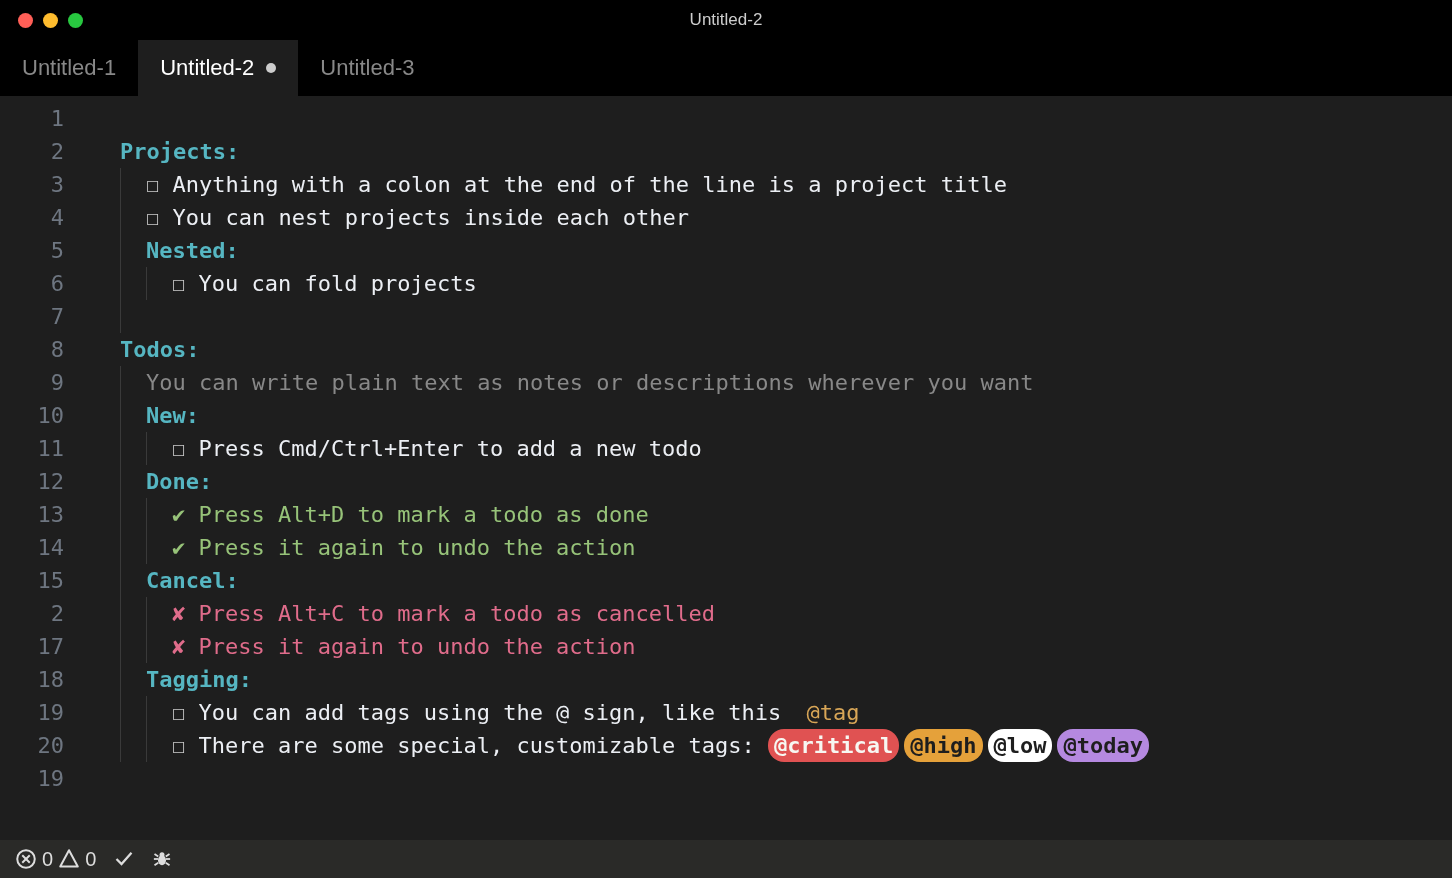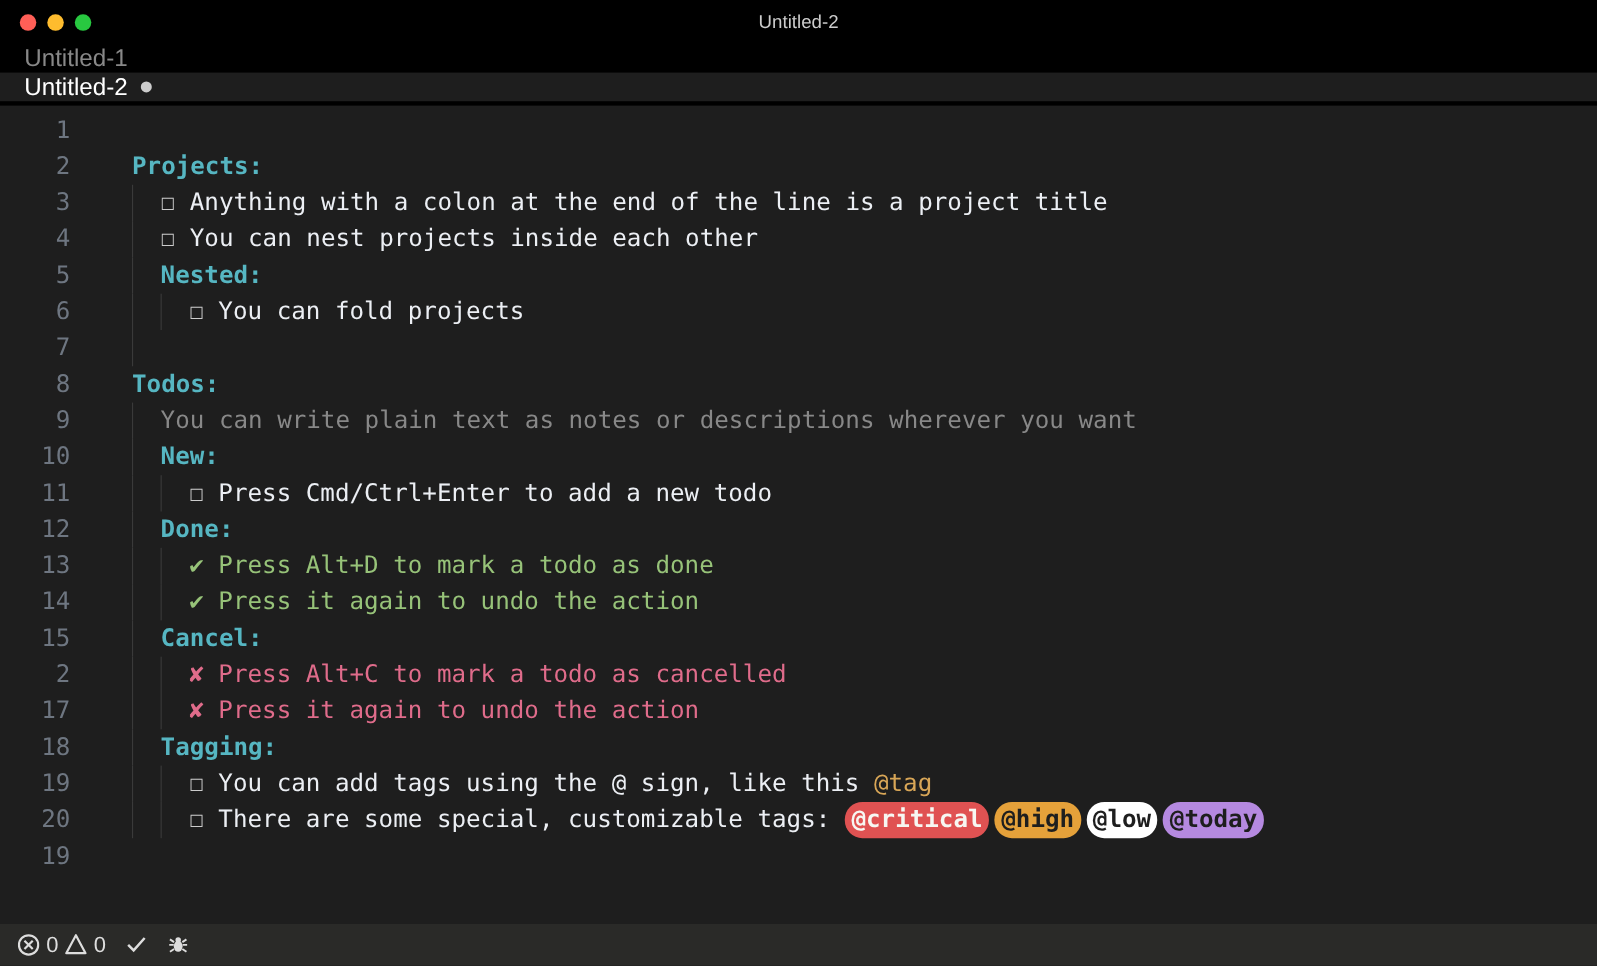--- a/index.html
+++ b/index.html
@@ -36,21 +36,20 @@
     font-family: -apple-system, "Helvetica Neue", sans-serif;
     font-size: 17px;
   }
   
   .tabbar {
     height: 56px;
     background: #000;
     display: flex;
     align-items: stretch;
     font-family: -apple-system, "Helvetica Neue", sans-serif;
-    flex-direction: column;
   }
   .tab {
     display: flex;
     align-items: center;
     padding: 0 22px;
     font-size: 22px;
     color: #888;
     cursor: pointer;
     gap: 12px;
     white-space: nowrap;
@@ -100,21 +99,21 @@
   }
   .seg { white-space: pre; }
   .project { color: #56b6c2; font-weight: bold; }
   .normal { color: #eceff4; }
   .comment { color: #888; }
   .done { color: #97c379; }
   .cancelled { color: #e06c8b; }
   .bullet { color: #ccc; }
   .check { color: #97c379; }
   .xmark { color: #e06c8b; }
-  .tag-plain { color: #d8a657; }
+  .tag-plain { color: #d8a657; margin-left: 12px; }
   .badge {
     display: inline-block;
     padding: 0 6px;
     border-radius: 16px;
     color: #1e1e1e;
     font-weight: bold;
     margin-right: 5px;
   }
   .badge-critical { background: #e05252; color:#f7f7f2; }
   .badge-high { background: #e5a13a; color:#1e1e1e; }
@@ -149,20 +148,23 @@
   <div class="window-title">Untitled-2</div>
 </div>
 
 <div class="tabbar" id="tabbar">
     <div class="tab">
       <span>Untitled-1</span>
     </div>
     <div class="tab active">
       <span>Untitled-2</span>
       <span class="tab-dirty"></span>
+    </div>
+    <div class="tab">
+      <span>Untitled-3</span>
     </div>
   </div>
 
 <div class="editor">
   <div class="gutter" id="gutter">
       <div>1</div>
       <div>2</div>
       <div>3</div>
       <div>4</div>
       <div>5</div>

